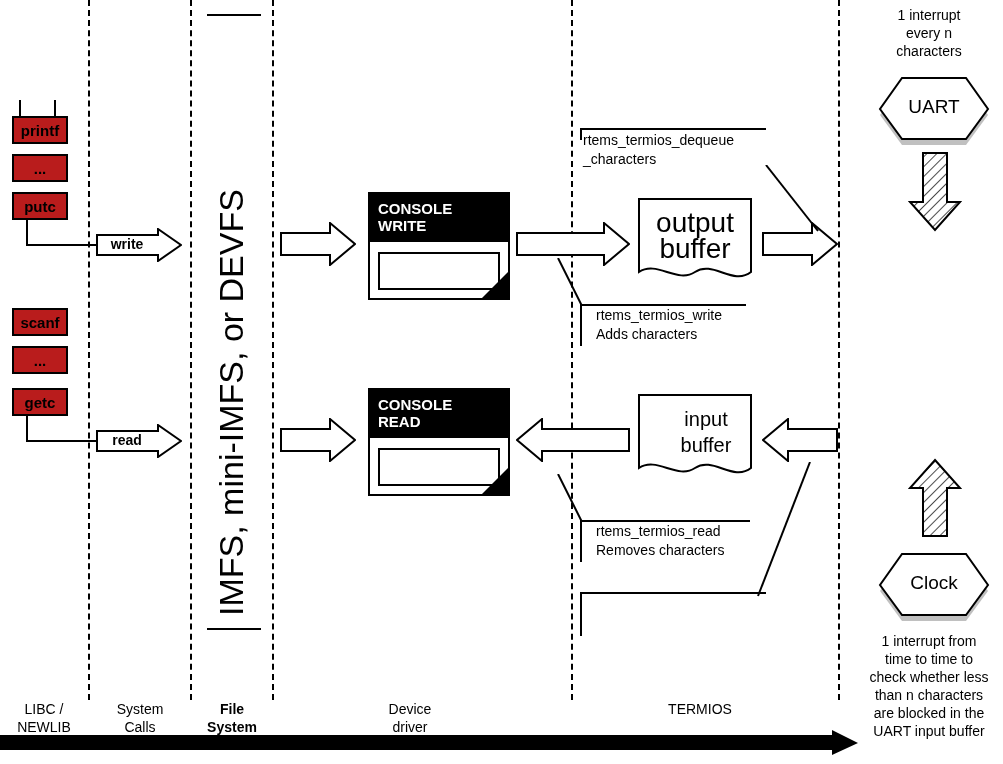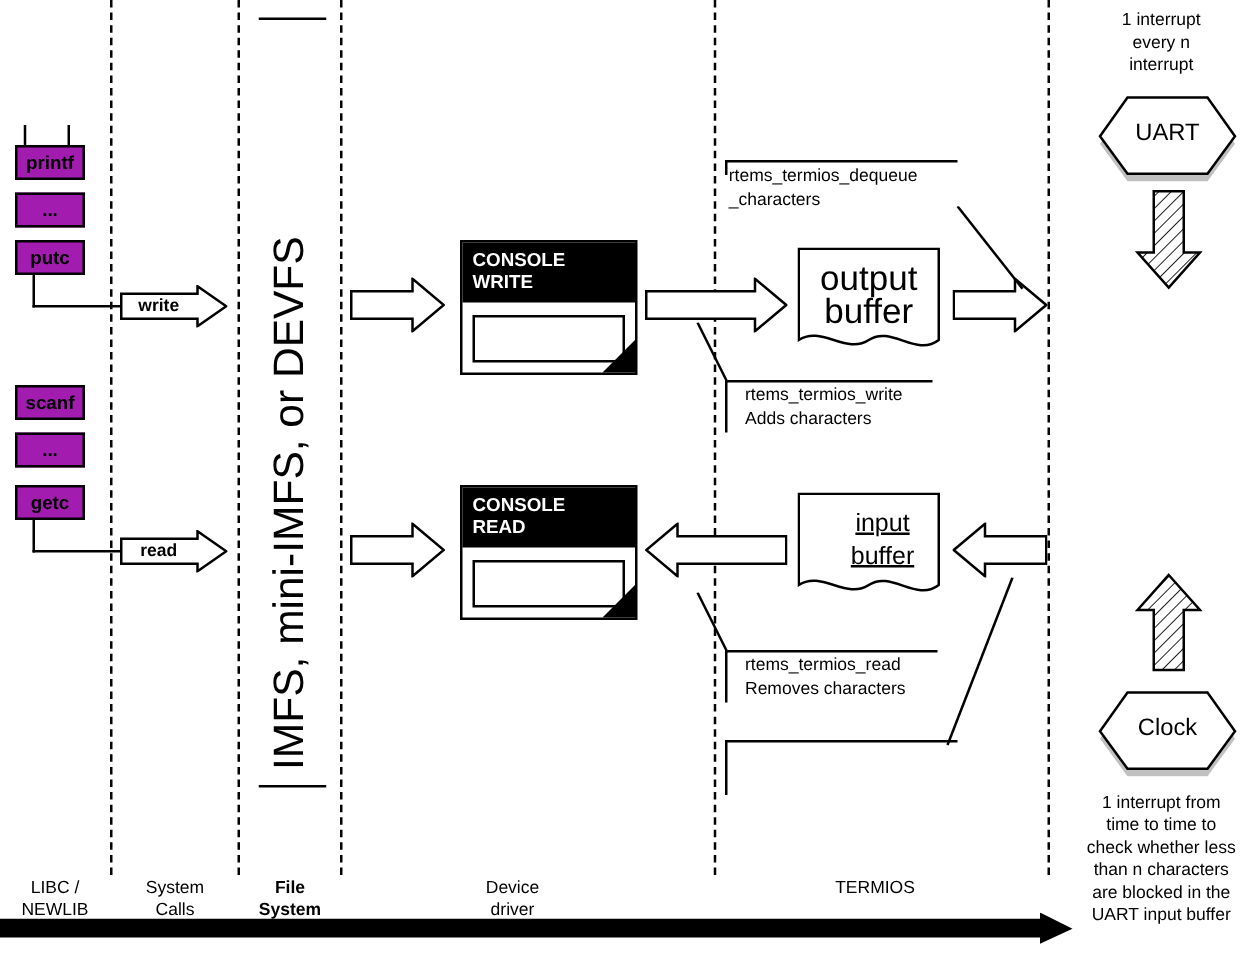--- a/index.html
+++ b/index.html
@@ -19,21 +19,21 @@
     background: #ffffff;
   }
   .abs { position: absolute; }
   .vdash {
     border-left: 2px dashed #000;
     width: 0;
   }
   
   .stackbox {
     border: 2px solid #000;
-    background: #a21caf;
+    background: #b91c1c;
     font-weight: bold;
     font-size: 15px;
     text-align: center;
     display: flex;
     align-items: center;
     justify-content: center;
     box-sizing: border-box;
   }
   .vline {
     border-left: 2px solid #000;
@@ -241,21 +241,21 @@
     <div class="abs" style="left:0; top:12px; width:114px; text-align:center; font-size:28px; line-height:26px;">
       <div>output</div>
       <div>buffer</div>
     </div>
   </div>
 
   <div class="abs" style="left:638px; top:394px; width:114px; height:86px;">
     <svg width="114" height="86" viewBox="0 0 114 86">
       <path d="M1,1 L113,1 L113,74 C95,88 75,62 57,74 C39,86 19,62 1,74 Z" fill="#ffffff" stroke="#000000" stroke-width="2"></path>
     </svg>
-    <div class="abs" style="left:0; top:12px; width:136px; text-align:center; font-size:20px; line-height:26px;text-decoration:underline;">
+    <div class="abs" style="left:0; top:12px; width:136px; text-align:center; font-size:20px; line-height:26px;">
       <div>input</div>
       <div>buffer</div>
     </div>
   </div>
 
   <div class="abs annot-v" style="left:580px; top:128px; height:12px;"></div>
   <div class="abs annot-top-line" style="left:580px; top:128px; width:186px;"></div>
   <div class="note" style="left:583px; top:131px;">
     <div>rtems_termios_dequeue</div>
     <div>_characters</div>
@@ -286,21 +286,21 @@
 
   <div class="abs annot-v" style="left:580px; top:592px; height:44px;"></div>
   <div class="abs annot-top-line" style="left:580px; top:592px; width:186px;"></div>
   <svg class="abs" style="left:752px; top:462px;" width="60" height="136" viewBox="0 0 60 136">
     <line x1="58" y1="0" x2="6" y2="134" stroke="#000000" stroke-width="2"></line>
   </svg>
 
   <div class="caption" style="left:862px; top:6px; width:134px;">
     <div>1 interrupt</div>
     <div>every n</div>
-    <div>interrupt</div>
+    <div>characters</div>
   </div>
 
   <div class="abs" style="left:878px; top:74px; width:112px; height:72px;">
     <svg width="112" height="72" viewBox="0 0 112 72">
       <polygon points="24,10 88,10 110,41 88,71 24,71 2,41" fill="#c0c0c0" stroke="none"></polygon>
       <polygon points="22,2 86,2 108,33 86,63 22,63 0,33" fill="#ffffff" stroke="#000000" stroke-width="2" transform="translate(2,2)"></polygon>
     </svg>
     <div class="abs" style="left:2px; top:22px; width:108px; text-align:center; font-size:19px;">UART</div>
   </div>
 

